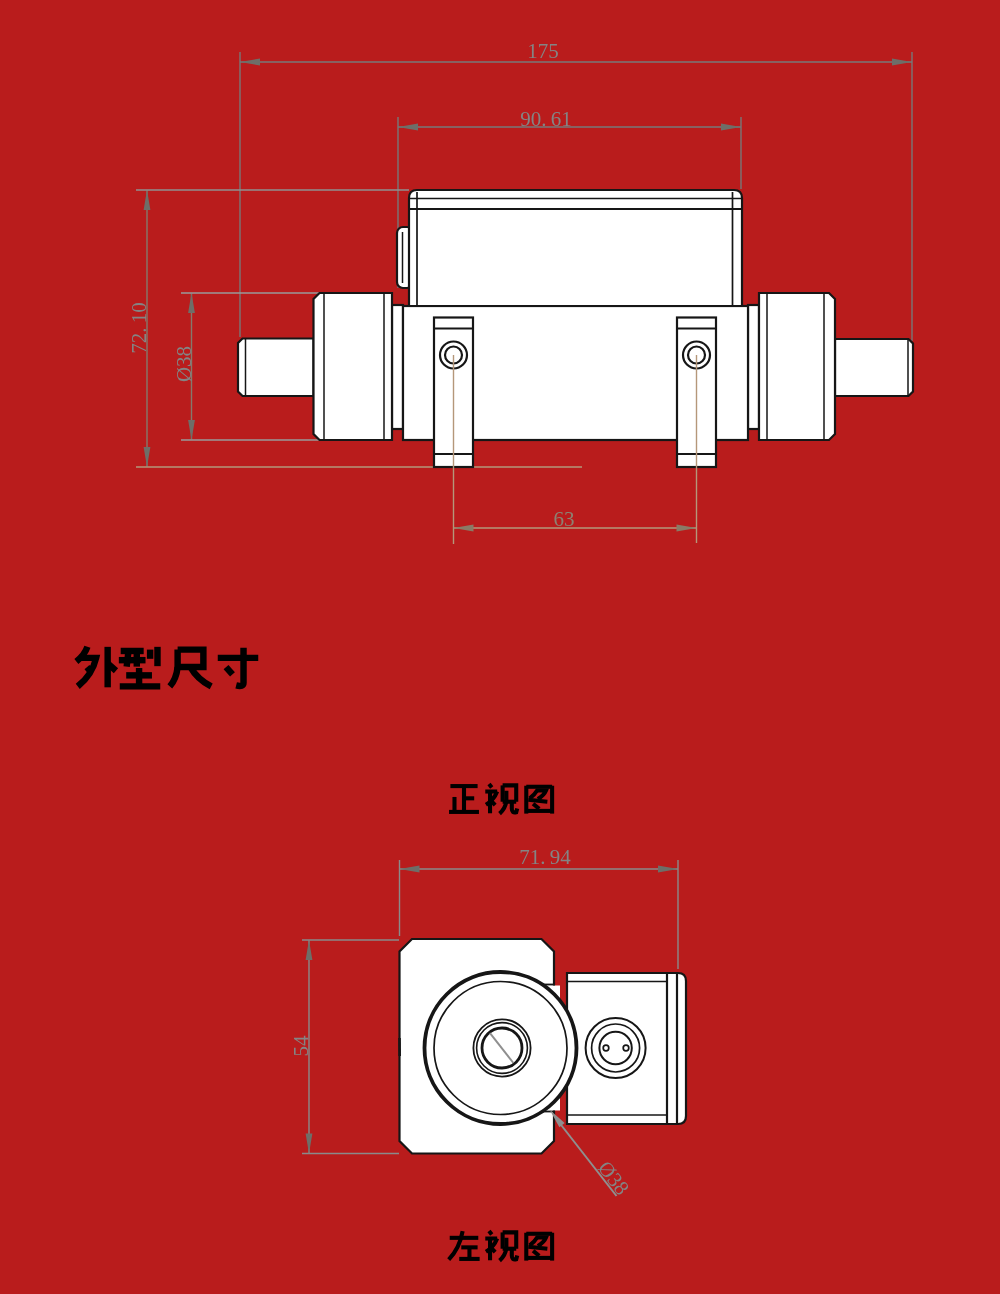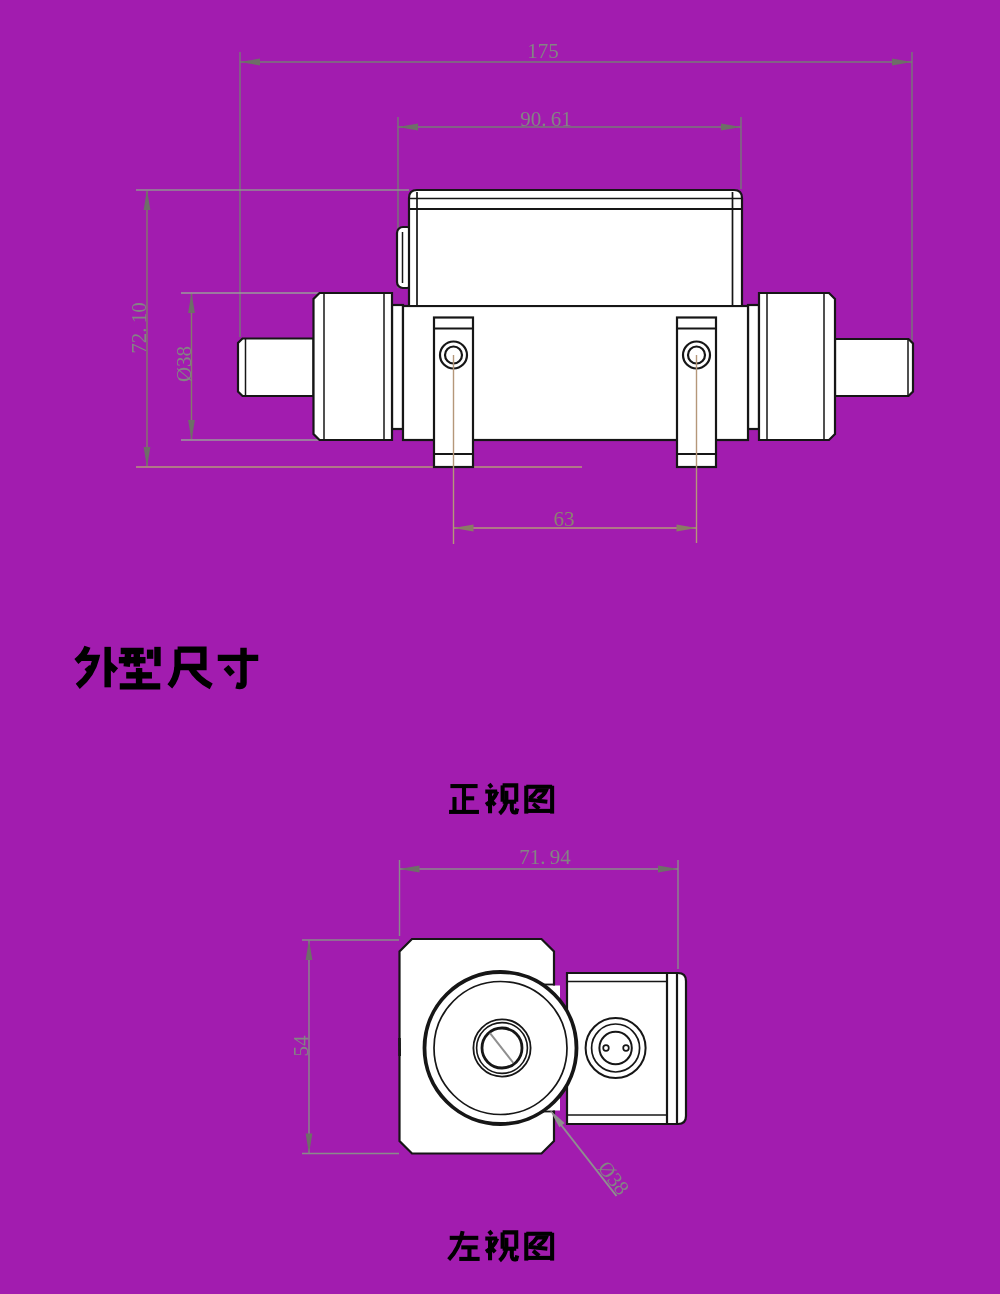--- a/index.html
+++ b/index.html
@@ -1,16 +1,16 @@
 <!DOCTYPE html>
 <html><head>
 <meta charset="utf-8">
 <style>
 html,body{margin:0;padding:0;background:#ffffff;}
-#page{position:relative;width:1000px;height:1294px;background:#a21caf;overflow:hidden;}
+#page{position:relative;width:1000px;height:1294px;background:#b91c1c;overflow:hidden;}
 svg{position:absolute;top:0;left:0;}
 text{font-family:"Liberation Serif",serif;}
 </style>
 </head>
 <body>
 <div id="page">
 <svg width="1000" height="1294" viewBox="0 0 1000 1294">
 
 <g id="dim175" stroke="#787878" stroke-width="1.4" fill="none">
   <line x1="240" y1="62" x2="912" y2="62"></line>

